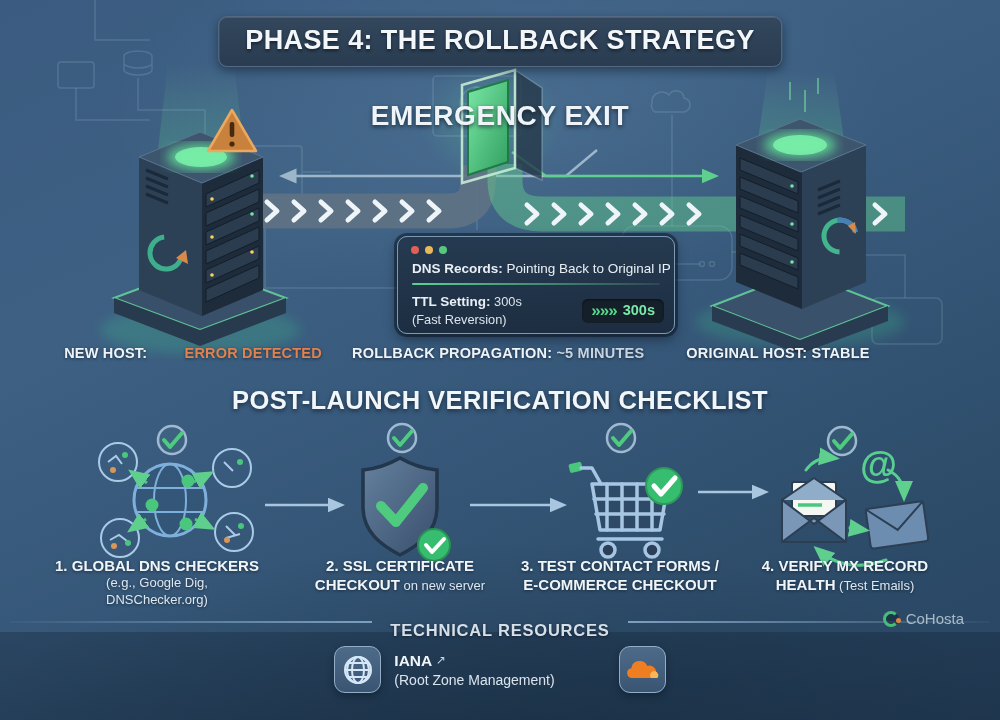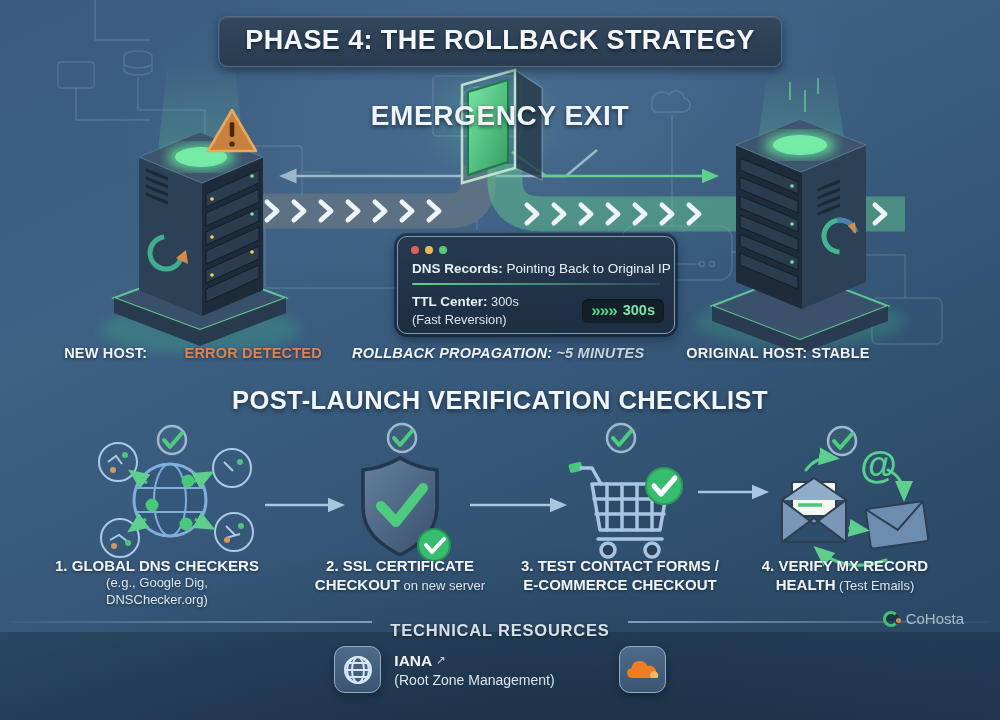--- a/index.html
+++ b/index.html
@@ -34,21 +34,21 @@
   .ttl-text { font-size:13.5px; line-height:1.3; }
   .ttl-sub { font-weight:400; font-size:12.8px; color:#dbe4ec; }
   .ttl-pill { margin-left:auto; background:#151f2a; border-radius:6px; padding:3px 9px 4px;
     display:flex; align-items:center; gap:6px; box-shadow:inset 0 1px 2px rgba(0,0,0,.5); }
   .ttl-chev { color:#55d98b; font-size:17px; font-weight:700; letter-spacing:-1px; line-height:1; }
   .ttl-badge { color:#79e8a9; font-size:14.5px; font-weight:700; }
 
   .status { top:345px; font-size:14.5px; font-weight:700; letter-spacing:.2px; color:#eef3f8;
     text-align:center; text-shadow:0 1px 3px rgba(8,16,26,.6); white-space:nowrap; }
   .st-left { left:58px; width:270px; }
-  .st-mid { left:352px; width:292px;font-style:italic; }
+  .st-mid { left:352px; width:292px; }
   .st-right { left:638px; width:280px; }
   .val-orange { color:#e0814f;padding-left:33px; }
   .val-dim { color:#c8d5e1; }
 
   .check-title { left:0; right:0; top:386px; text-align:center; font-size:25.5px; font-weight:700;
     letter-spacing:.4px; color:#f1f6fa; text-shadow:0 2px 4px rgba(8,16,26,.6); }
 
   .item-text { top:556px; text-align:center; font-size:15px; font-weight:700; color:#f0f5f9;
     line-height:1.28; text-shadow:0 1px 3px rgba(8,16,26,.55); }
   .item-text .nrm { font-weight:400; font-size:13px; color:#dce7f0; }
@@ -365,21 +365,21 @@
       <span class="dot" style="background:#e06056"></span>
       <span class="dot" style="background:#e8b85a"></span>
       <span class="dot" style="background:#57c97f"></span>
     </div>
     <div class="dns-line1">
       <b>DNS Records:</b><span> Pointing Back to Original IP</span>
     </div>
     <div class="dns-div"></div>
     <div class="ttl-row">
       <div class="ttl-text">
-        <b>TTL Center:</b><span class="ttl-sub"> 300s</span><br>
+        <b>TTL Setting:</b><span class="ttl-sub"> 300s</span><br>
         <span class="ttl-sub">(Fast Reversion)</span>
       </div>
       <div class="ttl-pill">
         <span class="ttl-chev">»»»</span>
         <span class="ttl-badge">300s</span>
       </div>
     </div>
   </div>
 
   <div class="overlay status st-left">

